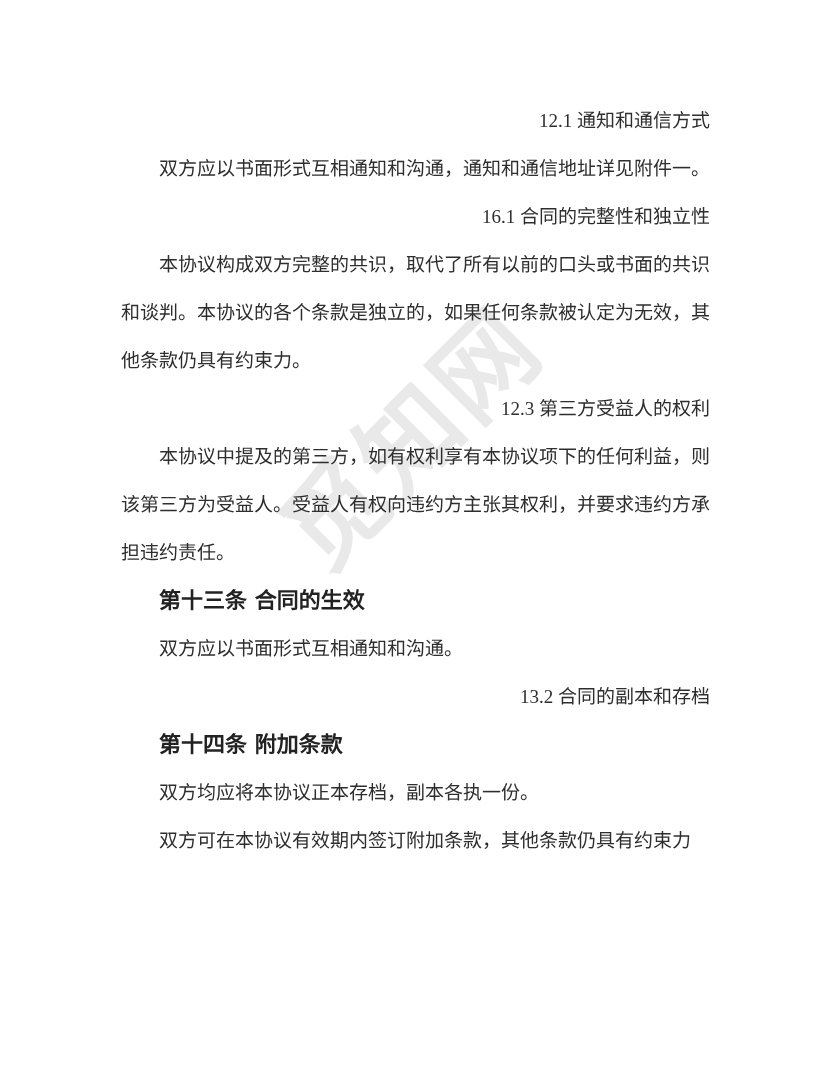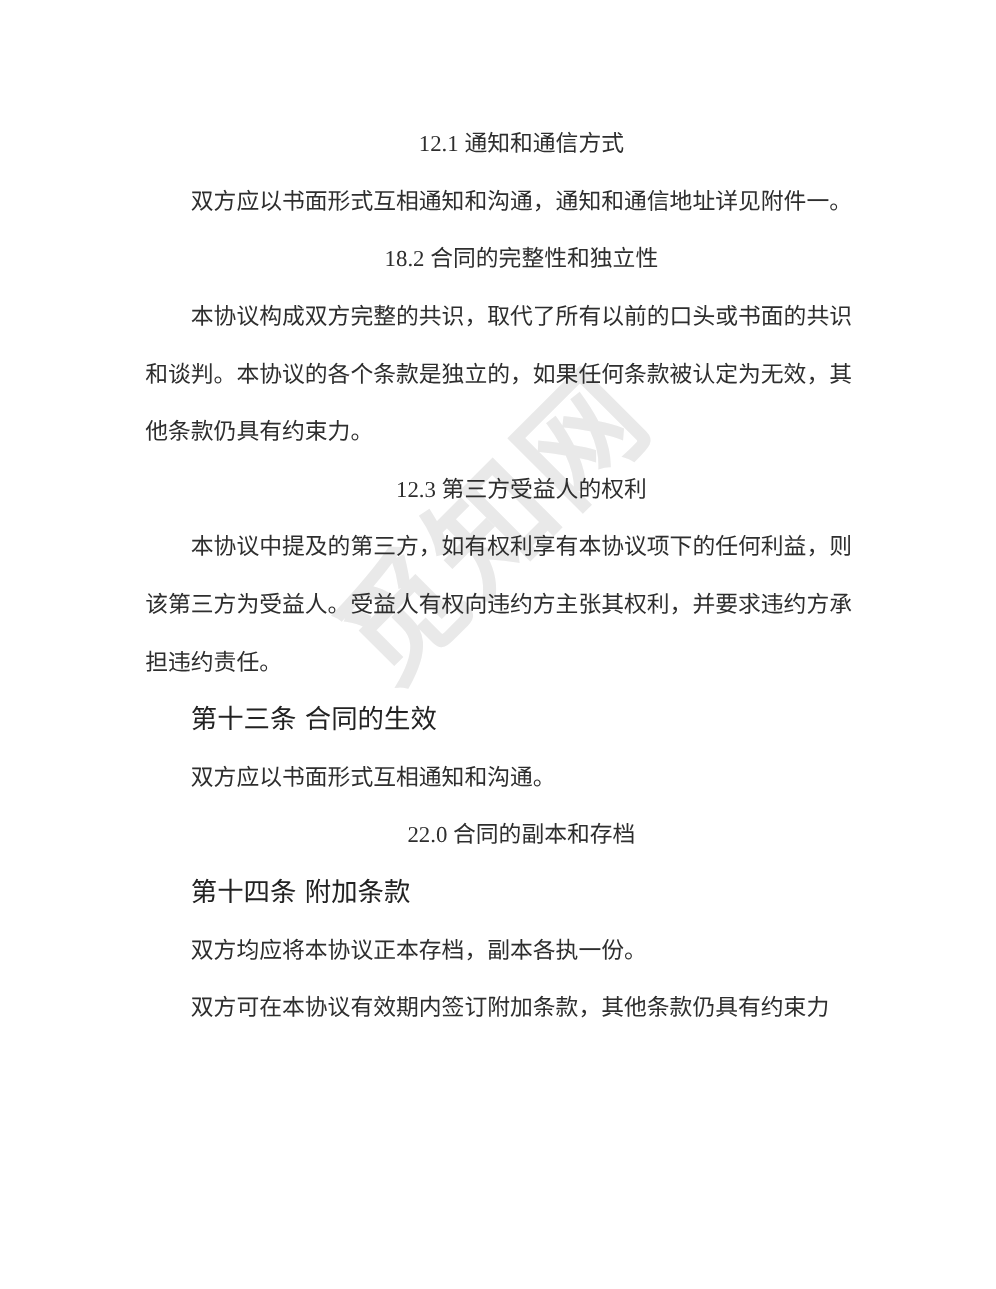--- a/index.html
+++ b/index.html
@@ -46,43 +46,43 @@
     font-size: 19px;
     line-height: 48px;
     text-align: justify;
   }
   .para {
     margin: 0;
     padding: 0;
     text-indent: 38px; 
   }
   .para--clause {
-    text-align: center;
+    text-align: right;
   }
   .para--heading {
     font-family: "DejaVu Sans", "Liberation Sans", sans-serif;
-    font-weight: 400;
+    font-weight: 700;
     font-size: 22px;
     text-align: left;
     color: #222222;
   }
 </style>
 </head>
 <body style="background: rgb(255, 255, 255);">
 
 <div class="page">
   <div class="watermark" style="color: rgb(233, 233, 233);">觅知网</div>
 
   <div class="content" style="color: rgb(46, 46, 46);">
       <p class="para para--clause">12.1 通知和通信方式</p>
       <p class="para para--body">双方应以书面形式互相通知和沟通，通知和通信地址详见附件一。</p>
-      <p class="para para--clause">18.2 合同的完整性和独立性</p>
+      <p class="para para--clause">16.1 合同的完整性和独立性</p>
       <p class="para para--body">本协议构成双方完整的共识，取代了所有以前的口头或书面的共识和谈判。本协议的各个条款是独立的，如果任何条款被认定为无效，其他条款仍具有约束力。</p>
       <p class="para para--clause">12.3 第三方受益人的权利</p>
       <p class="para para--body">本协议中提及的第三方，如有权利享有本协议项下的任何利益，则该第三方为受益人。受益人有权向违约方主张其权利，并要求违约方承担违约责任。</p>
       <p class="para para--heading">第十三条 合同的生效</p>
       <p class="para para--body">双方应以书面形式互相通知和沟通。</p>
-      <p class="para para--clause">22.0 合同的副本和存档</p>
+      <p class="para para--clause">13.2 合同的副本和存档</p>
       <p class="para para--heading">第十四条 附加条款</p>
       <p class="para para--body">双方均应将本协议正本存档，副本各执一份。</p>
       <p class="para para--body">双方可在本协议有效期内签订附加条款，其他条款仍具有约束力</p>
     </div>
 </div>
 
 </body></html>

